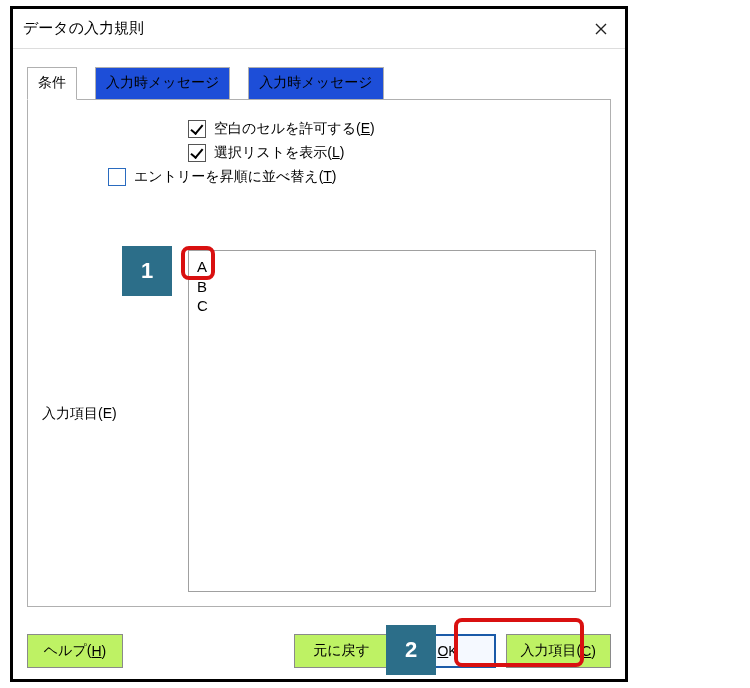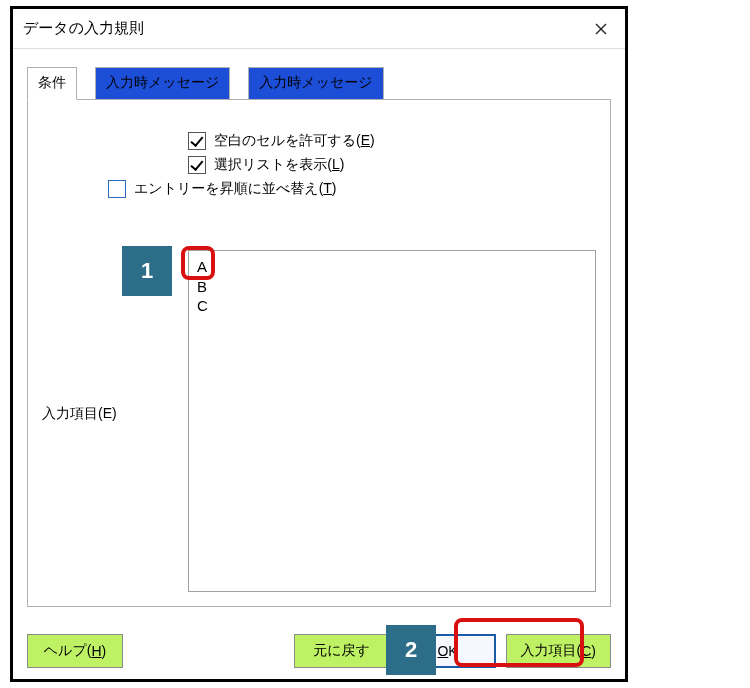--- a/index.html
+++ b/index.html
@@ -209,21 +209,21 @@
 
   <div class="tabs">
     <div class="tab active">条件</div>
     <div class="tab">入力時メッセージ</div>
     <div class="tab">入力時メッセージ</div>
   </div>
 
   <div class="tab-panel">
 
 
-    <div class="cb-line" style="margin-top:32px;">
+    <div class="cb-line" style="margin-top:20px;">
       <div class="cb checked"></div>
       <div class="cb-text">
         <span>空白のセルを許可する(</span><span class="ul">E</span><span>)</span>
       </div>
     </div>
 
     <div class="cb-line">
       <div class="cb checked"></div>
       <div class="cb-text">
         <span>選択リストを表示(</span><span class="ul">L</span><span>)</span>

